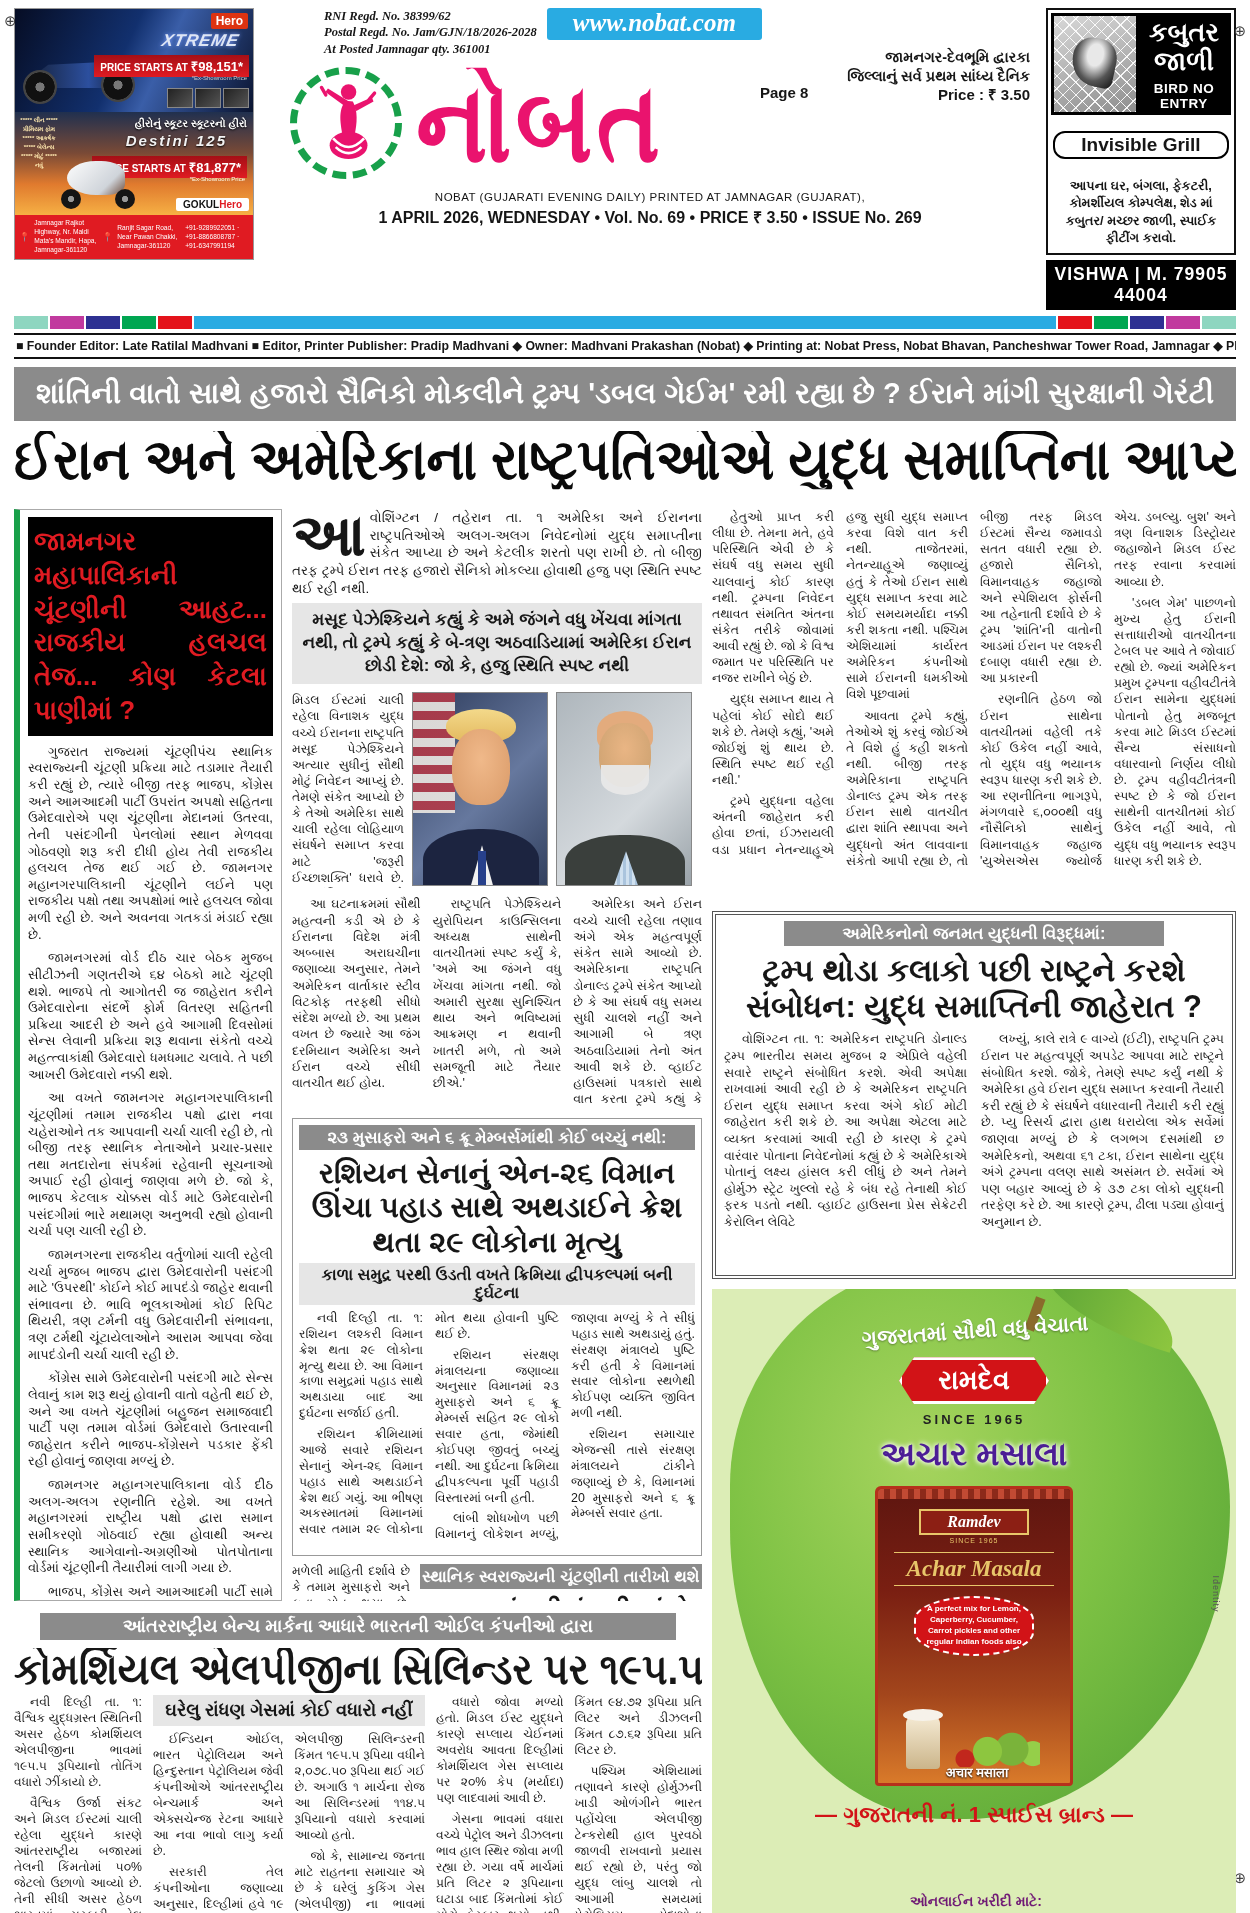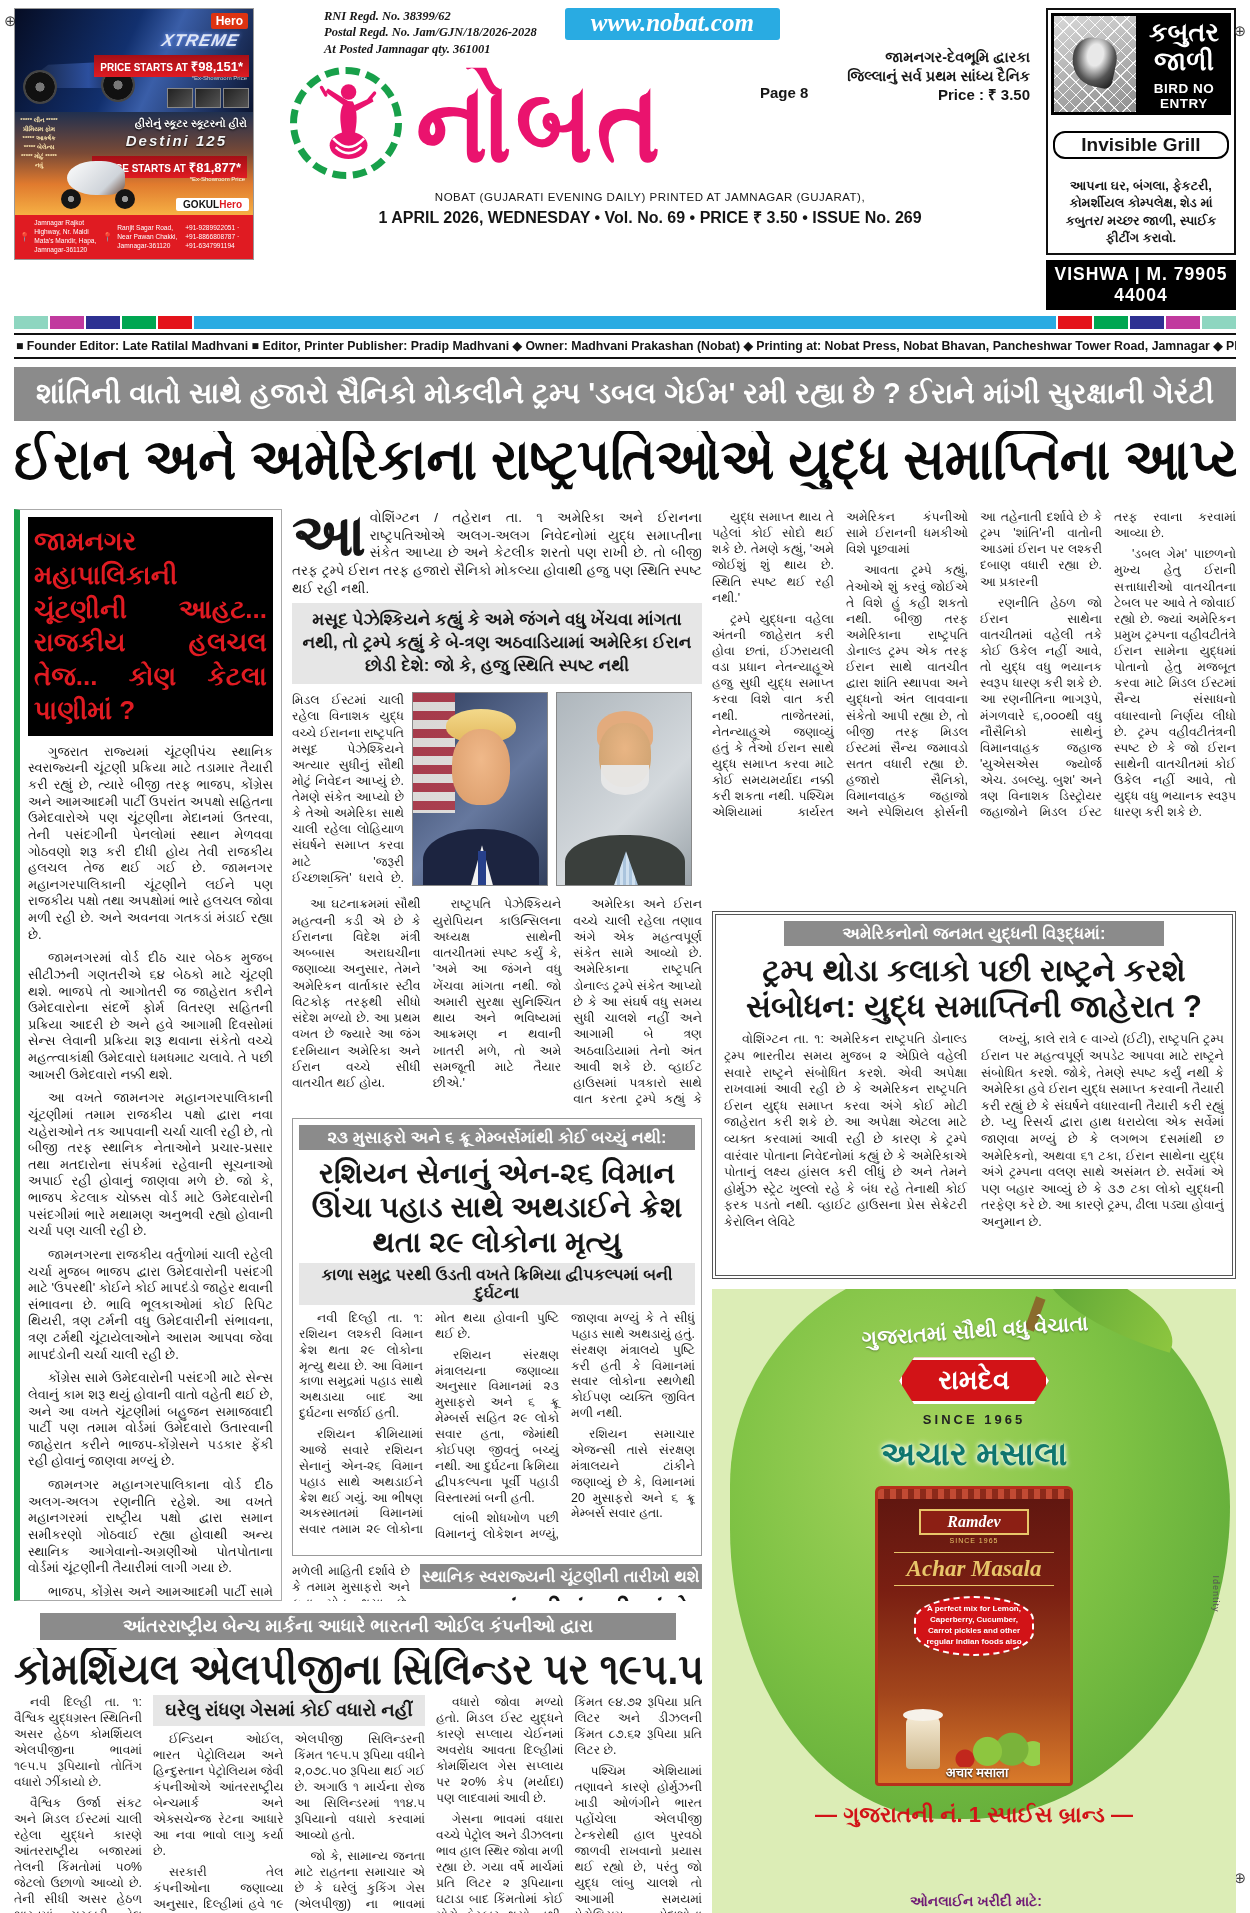--- a/index.html
+++ b/index.html
@@ -43,21 +43,21 @@
   .ha-dealer { position:absolute; right:4px; bottom:4px; background:#fff; color:#111; font-weight:bold; font-size:10px; padding:1px 7px; border-radius:2px; }
   .ha-dealer i { color:#e01b22; font-style:normal; }
   .ha-strip { height:44px; background:#e01b22; color:#fff; display:flex; gap:4px; align-items:center; padding:2px 4px; font-size:6.6px; line-height:1.35; }
   .ha-strip .pin { font-size:9px; }
   .ha-strip div { flex:1; }
 
   
   .mast { flex:1; position:relative; text-align:center; }
   .rni-row { display:flex; align-items:flex-start; }
   .rni { font-family:"Liberation Serif", serif; font-style:italic; font-weight:bold; font-size:12.5px; text-align:left; line-height:1.3; margin-left:60px; white-space:nowrap; }
-  .site-bar { background:#29abe2; color:#fff; margin-left:28px; padding:1px 26px 3px 26px; border-radius:3px; }
+  .site-bar { background:#29abe2; color:#fff; margin-left:10px; padding:1px 26px 3px 26px; border-radius:3px; }
   .site-bar span { font-family:"Liberation Serif", serif; font-weight:bold; font-style:italic; font-size:25px; color:#fff; }
   .tagline { position:absolute; right:6px; top:40px; text-align:right; font-weight:bold; font-size:14.5px; line-height:1.3; }
   .pageprice { position:absolute; right:6px; top:76px; width:270px; display:flex; justify-content:space-between; font-weight:bold; font-size:15px; }
   .logo-row { display:flex; align-items:center; justify-content:flex-start; margin-top:2px; height:128px; }
   .dancer-ring { width:112px; height:112px; border:7px dashed #18a04a; border-radius:50%; display:flex; align-items:center; justify-content:center; margin-left:26px; flex:none; }
   .wordmark { font-size:96px; font-weight:bold; color:#ea136e; letter-spacing:4px; line-height:1; transform:scaleY(1.15); margin-left:14px; white-space:nowrap; overflow:hidden; }
   .print-line { font-size:11.5px; letter-spacing:0.5px; margin-top:4px; }
   .date-line { font-weight:bold; font-size:16px; margin-top:3px; }
 
   
@@ -138,21 +138,21 @@
   .tb-body p { text-indent:18px; margin-bottom:5px; }
 
   
   .ramdev { position:relative; height:652px; margin-top:10px; background:#dcedb6; overflow:hidden; cursor:pointer; }
   .mango { position:absolute; left:18px; top:-30px; width:500px; height:560px; background:radial-gradient(ellipse at 38% 35%,#a6d45e 0%,#7ec244 45%,#4f9e33 100%); border-radius:48% 52% 55% 45%/42% 46% 58% 54%; }
   .mango-leaf { position:absolute; right:54px; top:-14px; width:150px; height:56px; background:linear-gradient(100deg,#5aa336,#8dc63f); border-radius:0 90% 0 90%; transform:rotate(18deg); }
   .mango-stem { position:absolute; right:196px; top:8px; width:10px; height:34px; background:#8a6b2c; transform:rotate(20deg); }
   .rd-arc { position:relative; text-align:center; padding-top:30px; color:#fff; font-weight:bold; font-size:21px; text-shadow:0 1px 2px rgba(0,0,0,.35); transform:rotate(-4deg); }
   .rd-logo { position:relative; width:150px; margin:14px auto 0 auto; background:#d21317; color:#fff; font-weight:bold; font-size:27px; text-align:center; padding:8px 0; clip-path:polygon(10% 0,90% 0,100% 50%,90% 100%,10% 100%,0 50%); box-shadow:0 0 0 3px #fff inset; }
   .rd-since { position:relative; text-align:center; font-size:13px; letter-spacing:3px; color:#222; font-weight:bold; margin-top:8px; }
-  .rd-guj { position:relative; text-align:center; color:#0f766e; font-weight:bold; font-size:33px; margin-top:8px; text-shadow:0 0 4px #fff,0 0 6px #fff; }
+  .rd-guj { position:relative; text-align:center; color:#4c1d95; font-weight:bold; font-size:33px; margin-top:8px; text-shadow:0 0 4px #fff,0 0 6px #fff; }
   .pouch { position:relative; width:198px; margin:12px auto 0 auto; height:300px; background:linear-gradient(180deg,#5e1610 0%,#7a1f12 35%,#a3461c 70%,#d97a2a 100%); border:3px solid #b6311c; border-radius:6px 6px 4px 4px; overflow:hidden; }
   .pouch-seal { height:10px; background:repeating-linear-gradient(90deg,#c24a33 0 6px,#8c2a1a 6px 12px); }
   .pouch-brand { width:110px; margin:10px auto 0 auto; background:#8c1f14; border:2px solid #e8c66a; color:#fff; text-align:center; font-family:"Liberation Serif",serif; font-style:italic; font-weight:bold; font-size:16px; padding:2px 0; }
   .pouch-since { text-align:center; color:#e8c66a; font-size:7px; letter-spacing:1px; margin-top:2px; }
   .pouch-name { text-align:center; color:#e8c66a; font-family:"Liberation Serif",serif; font-style:italic; font-weight:bold; font-size:23px; margin-top:8px; border-top:1px solid #e8c66a; border-bottom:1px solid #e8c66a; padding:3px 0; width:160px; margin-left:auto; margin-right:auto; }
   .pouch-mix { width:120px; margin:10px auto 0 auto; background:#d21317; border:2px dashed #fff; border-radius:50% 50% 50% 50%/40% 40% 40% 40%; color:#fff; text-align:center; font-size:8px; line-height:1.35; padding:6px 4px; font-weight:bold; }
   .pouch-art { position:absolute; bottom:14px; left:0; right:0; height:74px; }
   .jar { position:absolute; left:28px; bottom:0; width:34px; height:52px; background:linear-gradient(180deg,#f4e9d2,#cbb58a); border-radius:6px 6px 4px 4px; }
   .jar:before { content:""; position:absolute; top:-8px; left:-3px; width:40px; height:12px; background:#f6f2ea; border-radius:50%; }
   .mangolets { position:absolute; right:30px; bottom:0; width:70px; height:44px; background:radial-gradient(circle at 25% 60%,#8dc63f 0 14px,transparent 15px),radial-gradient(circle at 60% 55%,#7ab33a 0 16px,transparent 17px),radial-gradient(circle at 90% 65%,#95cf49 0 12px,transparent 13px); }
@@ -401,20 +401,21 @@
               <p>વધારો જોવા મળ્યો હતો. મિડલ ઈસ્ટ યુદ્ધને કારણે સપ્લાય ચેઈનમાં અવરોધ આવતા દિલ્હીમાં કોમર્શિયલ ગેસ સપ્લાય પર ૨૦% કેપ (મર્યાદા) પણ લાદવામાં આવી છે.</p>
               <p>ગેસના ભાવમાં વધારા વચ્ચે પેટ્રોલ અને ડીઝલના ભાવ હાલ સ્થિર જોવા મળી રહ્યા છે. ગયા વર્ષે માર્ચમાં પ્રતિ લિટર ૨ રૂપિયાના ઘટાડા બાદ કિંમતોમાં કોઈ મોટો ફેરફાર થયો નથી. અત્યારે દિલ્હીમાં પેટ્રોલની કિંમત ૯૪.૭૨ રૂપિયા પ્રતિ લિટર અને ડીઝલની કિંમત ૮૭.૬૨ રૂપિયા પ્રતિ લિટર છે.</p>
               <p>પશ્ચિમ એશિયામાં તણાવને કારણે હોર્મુઝની ખાડી ઓળંગીને ભારત પહોંચેલા એલપીજી ટેન્કરોથી હાલ પુરવઠો જાળવી રાખવાનો પ્રયાસ થઈ રહ્યો છે, પરંતુ જો યુદ્ધ લાંબુ ચાલશે તો આગામી સમયમાં પેટ્રોલિયમ પેદાશોના ભાવમાં હજુ પણ વધારો થવાની શક્યતા નકારી શકાય તેમ નથી.</p>
             </div>
         </div>
       </div>
     </div>
 
     <div class="col-right">
       <div class="body4 guj">
+          <p>હેતુઓ પ્રાપ્ત કરી લીધા છે. તેમના મતે, હવે પરિસ્થિતિ એવી છે કે સંઘર્ષ વધુ સમય સુધી ચાલવાનું કોઈ કારણ નથી. ટ્રમ્પના નિવેદન તથાવત સંમતિત અંતના સંકેત તરીકે જોવામાં આવી રહ્યું છે. જો કે વિશ્વ જમાત પર પરિસ્થિતિ પર નજર રાખીને બેઠું છે.</p>
           <p>યુદ્ધ સમાપ્ત થાય તે પહેલાં કોઈ સોદો થઈ શકે છે. તેમણે કહ્યું, 'અમે જોઈશું શું થાય છે. સ્થિતિ સ્પષ્ટ થઈ રહી નથી.'</p>
           <p>ટ્રમ્પે યુદ્ધના વહેલા અંતની જાહેરાત કરી હોવા છતાં, ઈઝરાયલી વડા પ્રધાન નેતન્યાહૂએ હજુ સુધી યુદ્ધ સમાપ્ત કરવા વિશે વાત કરી નથી. તાજેતરમાં, નેતન્યાહૂએ જણાવ્યું હતું કે તેઓ ઈરાન સાથે યુદ્ધ સમાપ્ત કરવા માટે કોઈ સમયમર્યાદા નક્કી કરી શકતા નથી. પશ્ચિમ એશિયામાં કાર્યરત અમેરિકન કંપનીઓ સામે ઈરાનની ધમકીઓ વિશે પૂછવામાં</p>
           <p>આવતા ટ્રમ્પે કહ્યું, તેઓએ શું કરવું જોઈએ તે વિશે હું કહી શકતો નથી. બીજી તરફ અમેરિકાના રાષ્ટ્રપતિ ડોનાલ્ડ ટ્રમ્પ એક તરફ ઈરાન સાથે વાતચીત દ્વારા શાંતિ સ્થાપવા અને યુદ્ધનો અંત લાવવાના સંકેતો આપી રહ્યા છે, તો બીજી તરફ મિડલ ઈસ્ટમાં સૈન્ય જમાવડો સતત વધારી રહ્યા છે. હજારો સૈનિકો, વિમાનવાહક જહાજો અને સ્પેશિયલ ફોર્સની આ તહેનાતી દર્શાવે છે કે ટ્રમ્પ 'શાંતિ'ની વાતોની આડમાં ઈરાન પર લશ્કરી દબાણ વધારી રહ્યા છે. આ પ્રકારની</p>
           <p>રણનીતિ હેઠળ જો ઈરાન સાથેના વાતચીતમાં વહેલી તકે કોઈ ઉકેલ નહીં આવે, તો યુદ્ધ વધુ ભયાનક સ્વરૂપ ધારણ કરી શકે છે. આ રણનીતિના ભાગરૂપે, મંગળવારે ૬,૦૦૦થી વધુ નૌસૈનિકો સાથેનું વિમાનવાહક જહાજ 'યુએસએસ જ્યોર્જ એચ. ડબલ્યુ. બુશ' અને ત્રણ વિનાશક ડિસ્ટ્રોયર જહાજોને મિડલ ઈસ્ટ તરફ રવાના કરવામાં આવ્યા છે.</p>
           <p>'ડબલ ગેમ' પાછળનો મુખ્ય હેતુ ઈરાની સત્તાધારીઓ વાતચીતના ટેબલ પર આવે તે જોવાઈ રહ્યો છે. જ્યાં અમેરિકન પ્રમુખ ટ્રમ્પના વહીવટીતંત્રે ઈરાન સામેના યુદ્ધમાં પોતાનો હેતુ મજબૂત કરવા માટે મિડલ ઈસ્ટમાં સૈન્ય સંસાધનો વધારવાનો નિર્ણય લીધો છે. ટ્રમ્પ વહીવટીતંત્રની સ્પષ્ટ છે કે જો ઈરાન સાથેની વાતચીતમાં કોઈ ઉકેલ નહીં આવે, તો યુદ્ધ વધુ ભયાનક સ્વરૂપ ધારણ કરી શકે છે.</p>
         </div>
 
       <div class="trump-box">
         <div class="kicker-bar">અમેરિકનોનો જનમત યુદ્ધની વિરૂદ્ધમાં:</div>
         <div class="tb-head guj">ટ્રમ્પ થોડા કલાકો પછી રાષ્ટ્રને કરશે સંબોધન: યુદ્ધ સમાપ્તિની જાહેરાત ?</div>

